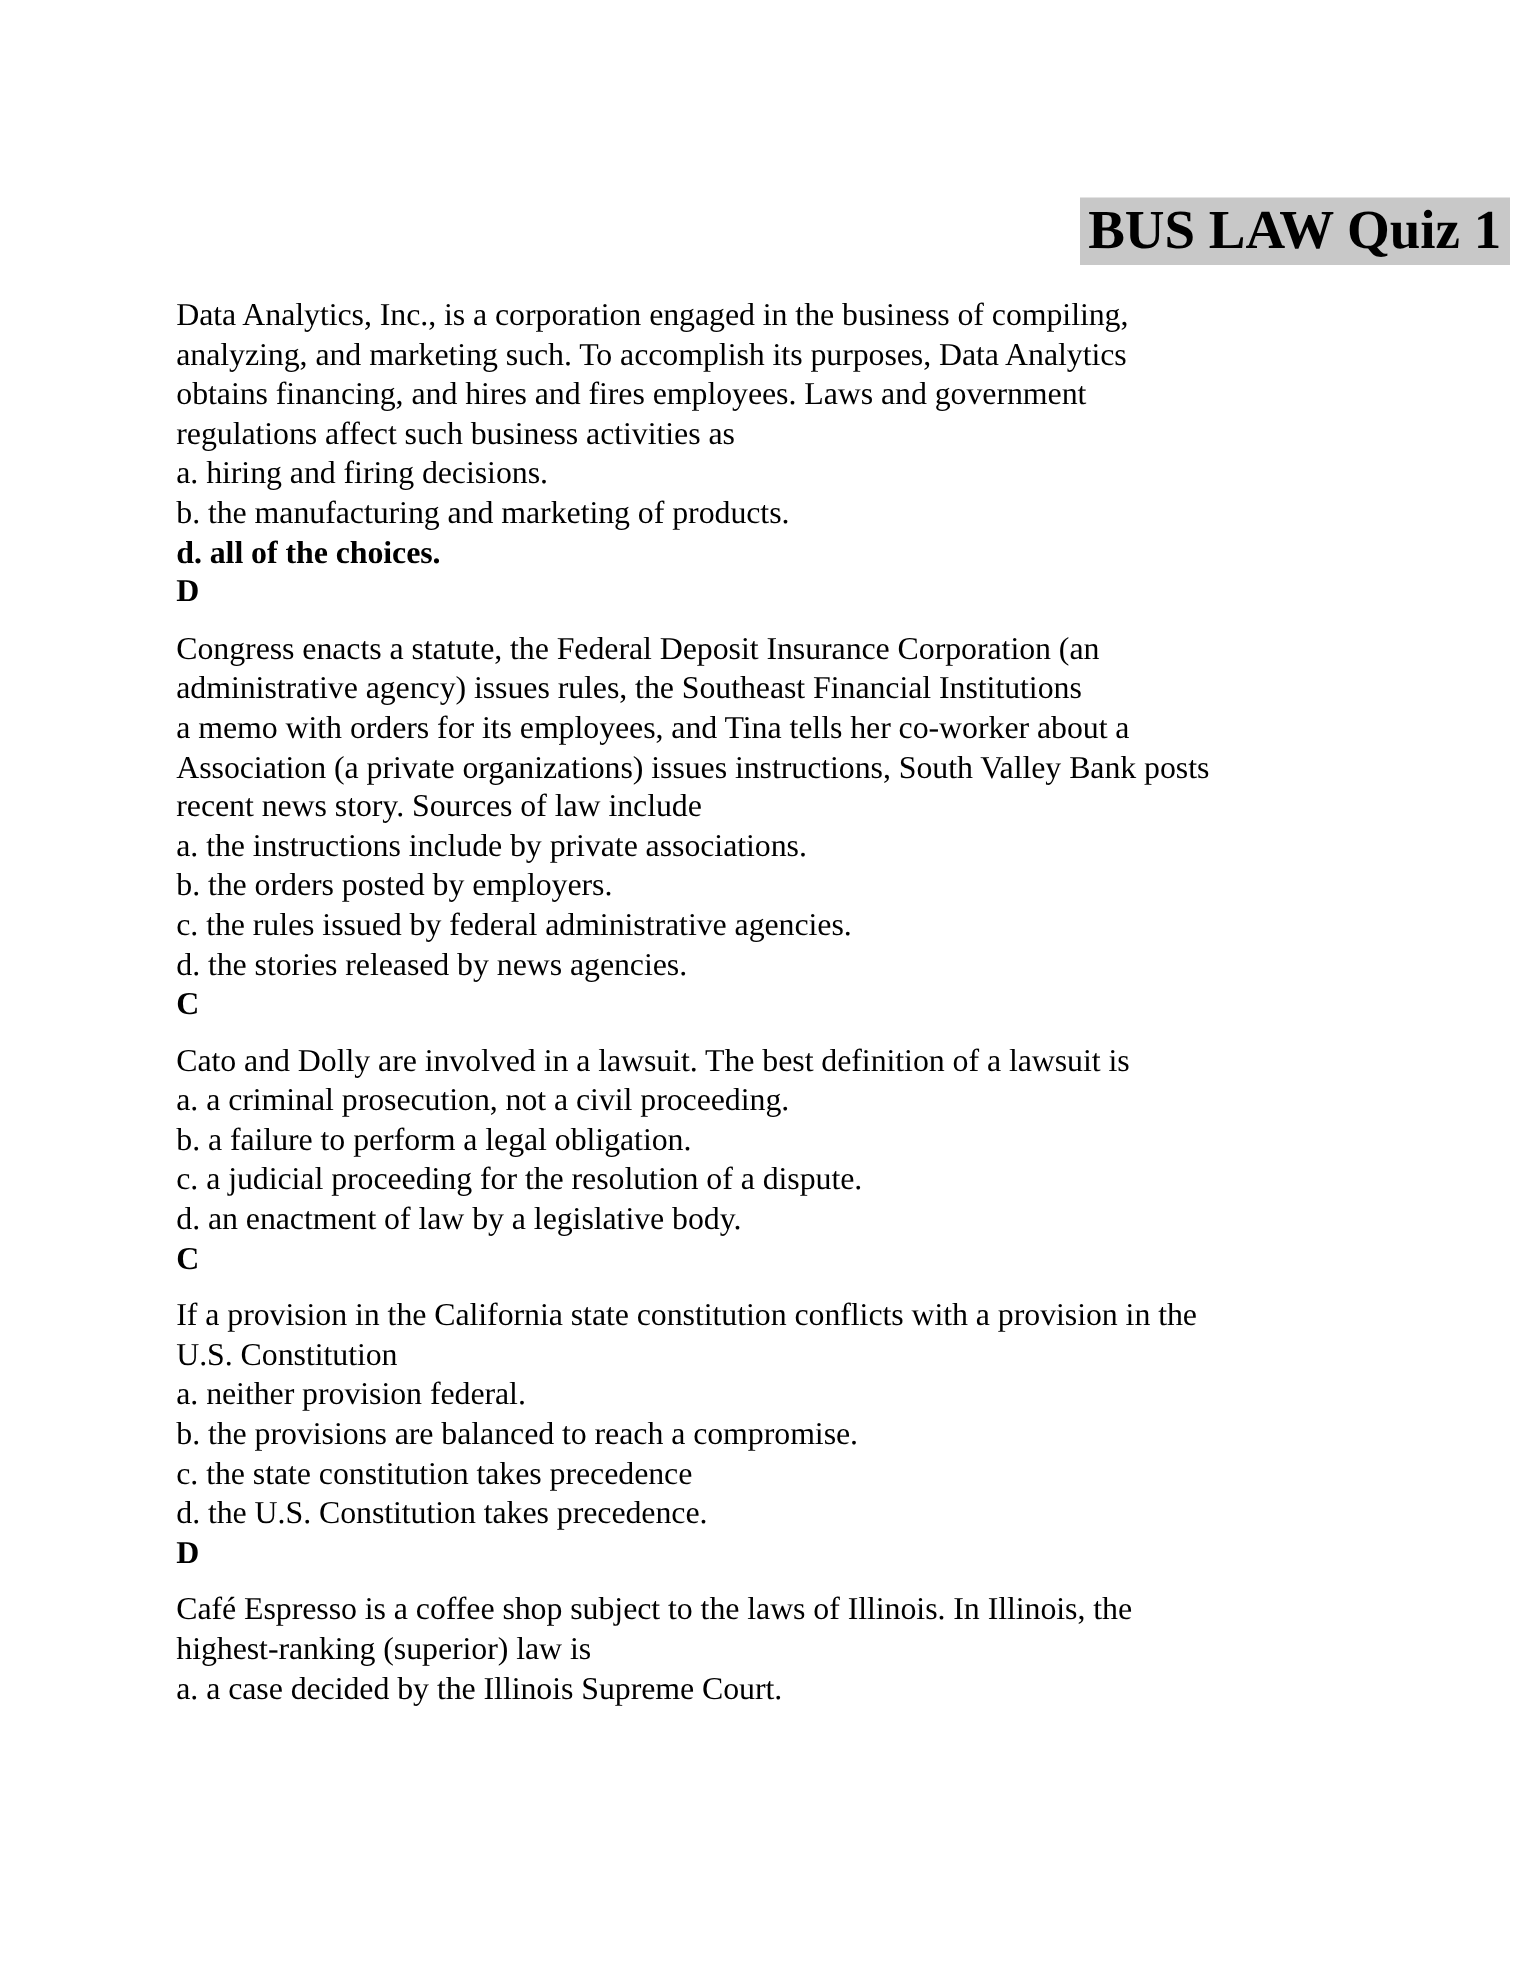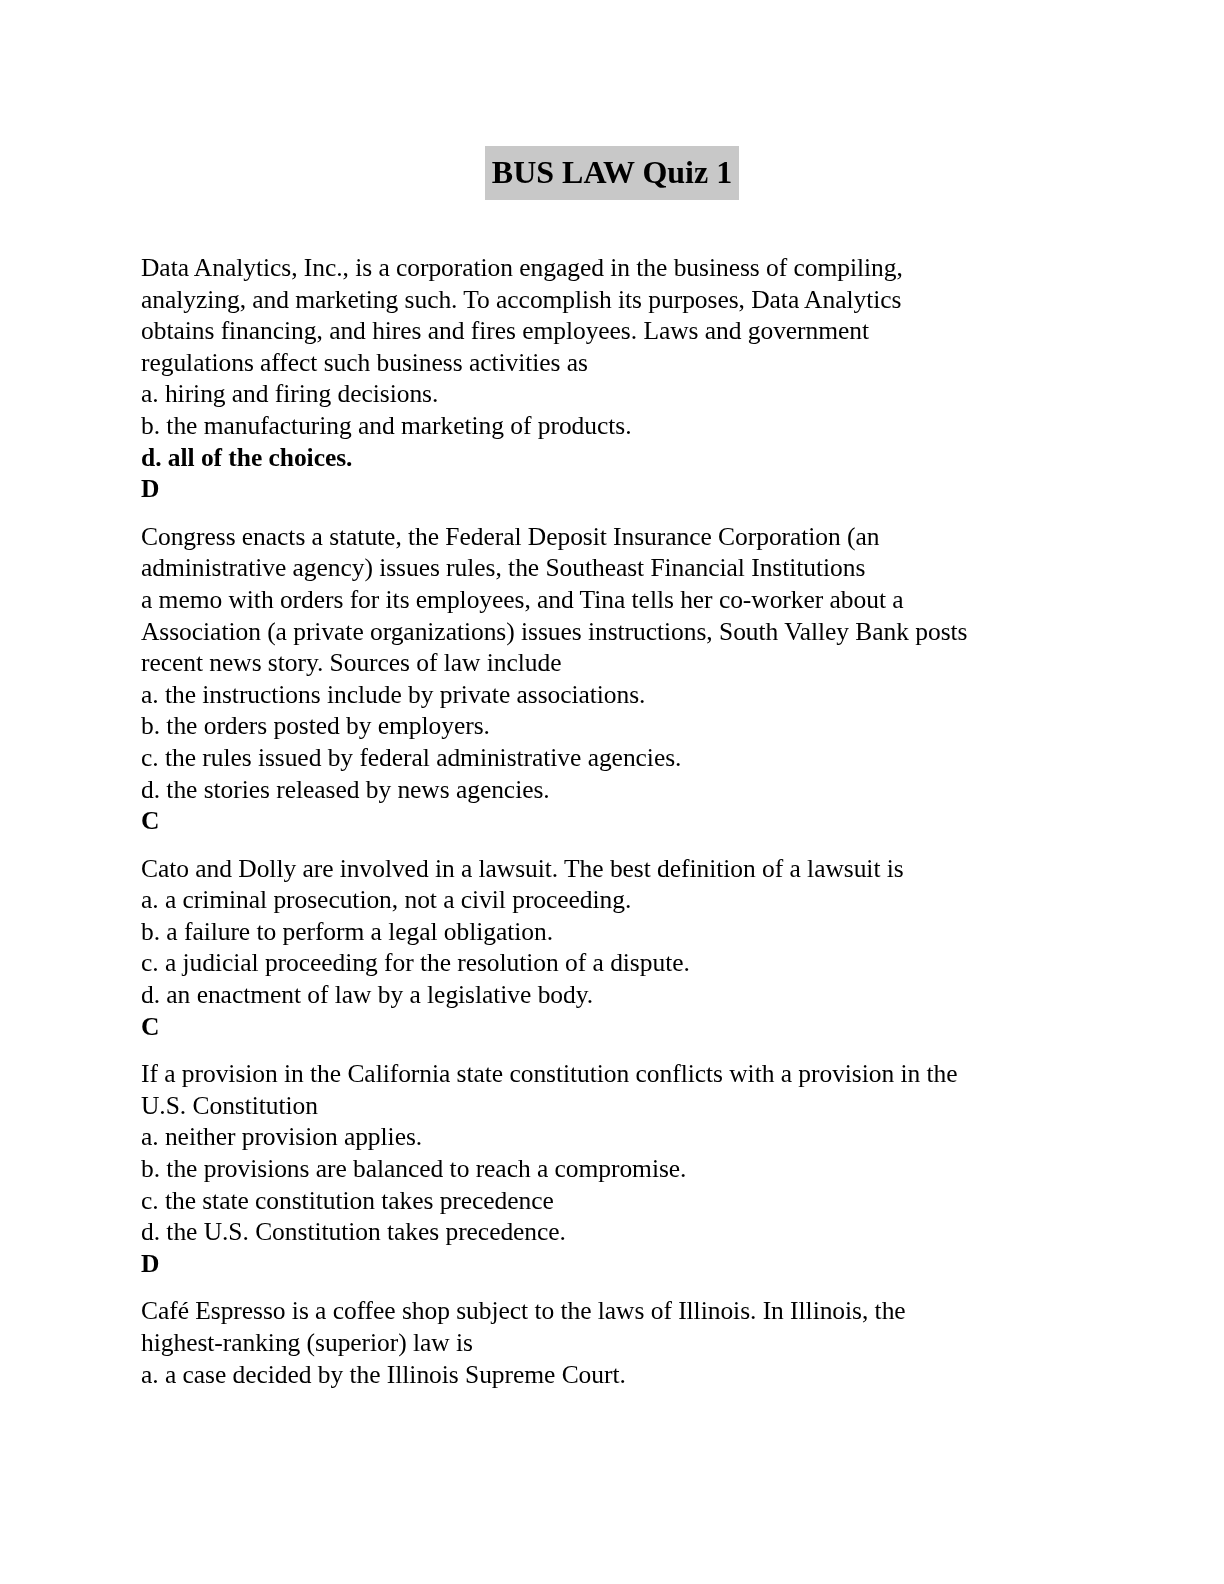--- a/index.html
+++ b/index.html
@@ -20,48 +20,48 @@
   .page {
     width: 1224px;
     height: 1584px;
     box-sizing: border-box;
     padding: 0;
     position: relative;
     background: #ffffff;
   }
 
   .doc-title {
-    text-align: center;
-    margin: 4px;
+    text-align: right;
+    margin: 16px;
     padding: 0;
     position: absolute;
     left: 0;
     right: 0;
     top: 139px;
-    font-size: 32px;
+    font-size: 44px;
     font-weight: bold;
     line-height: 58px;
     letter-spacing: 0px;
   }
   .doc-title .hl {
     background: #c8c8c8;
     padding: 2px 7px 4px 7px;
     display: inline-block;
     line-height: 48px;
   }
 
   .body-area {
     position: absolute;
     left: 141px;
     top: 236px;
     width: 945px;
   }
 
   .qblock {
-    margin: 16px 0 14px 0;
+    margin: 0 0 14px 0;
   }
   .qblock:last-child {
     margin-bottom: 0;
   }
 
   .line {
     font-size: 25.5px;
     line-height: 31.6px;
     white-space: pre-wrap;
     word-spacing: 0px;
@@ -114,21 +114,21 @@
         <div class="line">Cato and Dolly are involved in a lawsuit. The best definition of a lawsuit is</div>
         <div class="line">a. a criminal prosecution, not a civil proceeding.</div>
         <div class="line">b. a failure to perform a legal obligation.</div>
         <div class="line">c. a judicial proceeding for the resolution of a dispute.</div>
         <div class="line">d. an enactment of law by a legislative body.</div>
         <div class="answer">C</div>
       </div>
       <div class="qblock">
         <div class="line">If a provision in the California state constitution conflicts with a provision in the</div>
         <div class="line">U.S. Constitution</div>
-        <div class="line">a. neither provision applies.</div>
+        <div class="line">a. neither provision federal.</div>
         <div class="line">b. the provisions are balanced to reach a compromise.</div>
         <div class="line">c. the state constitution takes precedence</div>
         <div class="line">d. the U.S. Constitution takes precedence.</div>
         <div class="answer">D</div>
       </div>
       <div class="qblock">
         <div class="line">Café Espresso is a coffee shop subject to the laws of Illinois. In Illinois, the</div>
         <div class="line">highest-ranking (superior) law is</div>
         <div class="line">a. a case decided by the Illinois Supreme Court.</div>
       </div>

